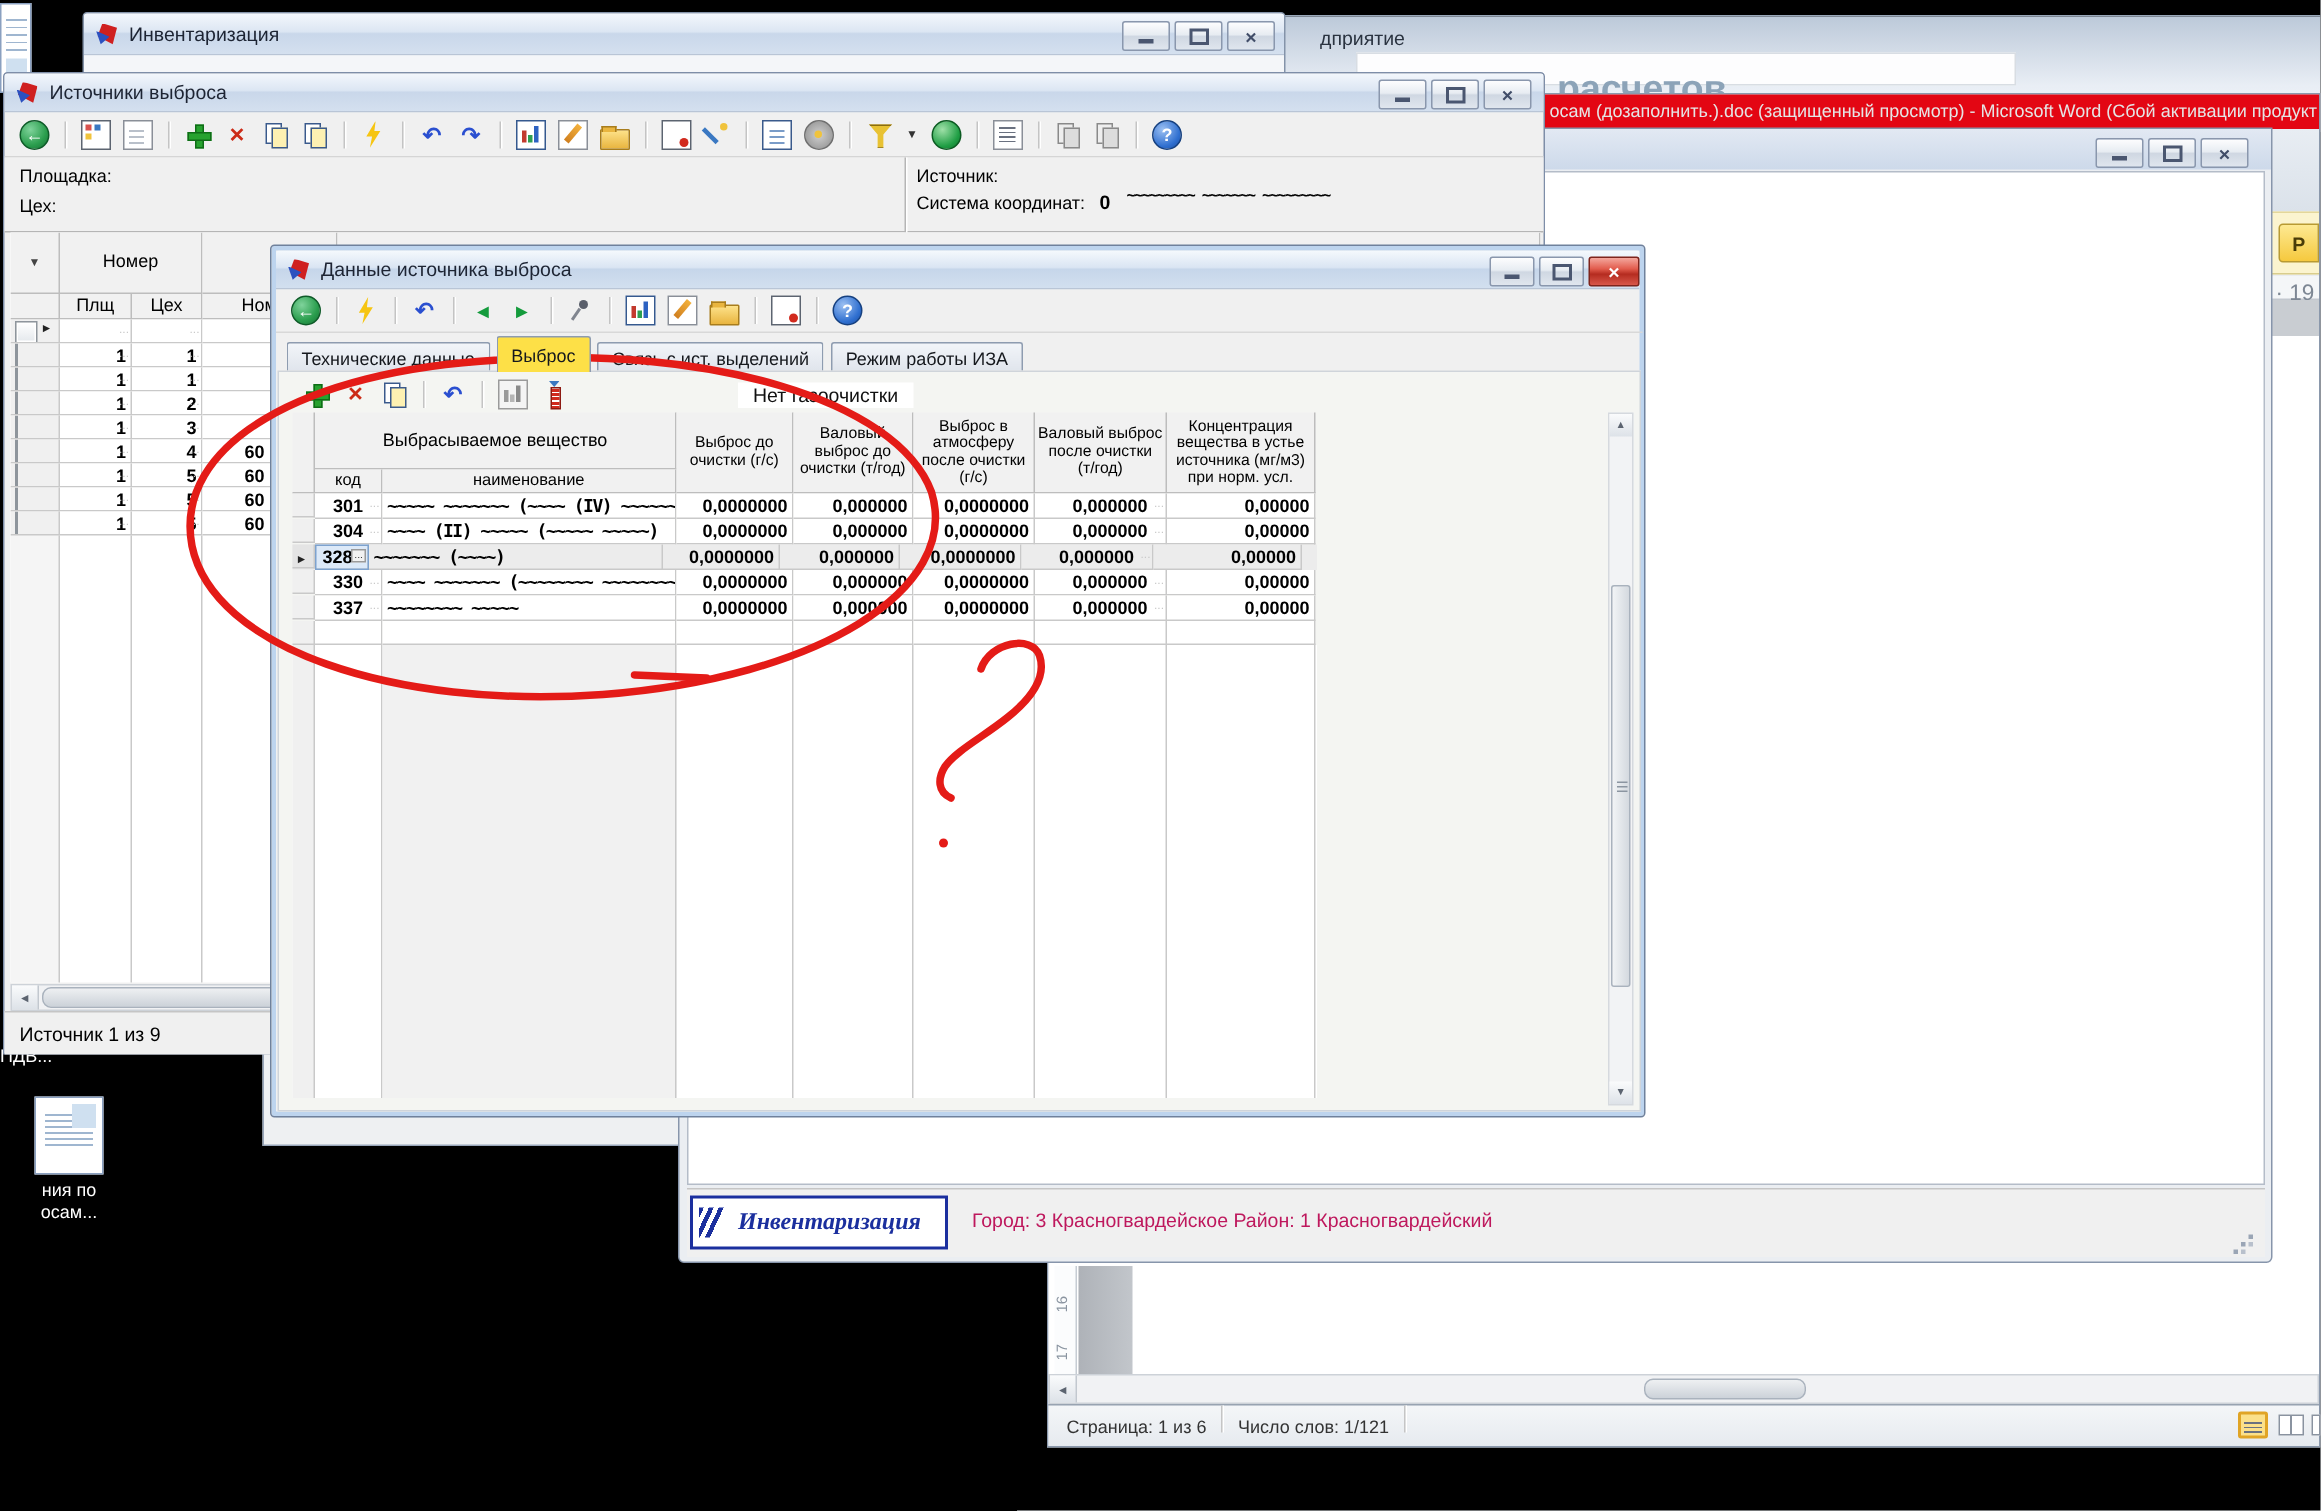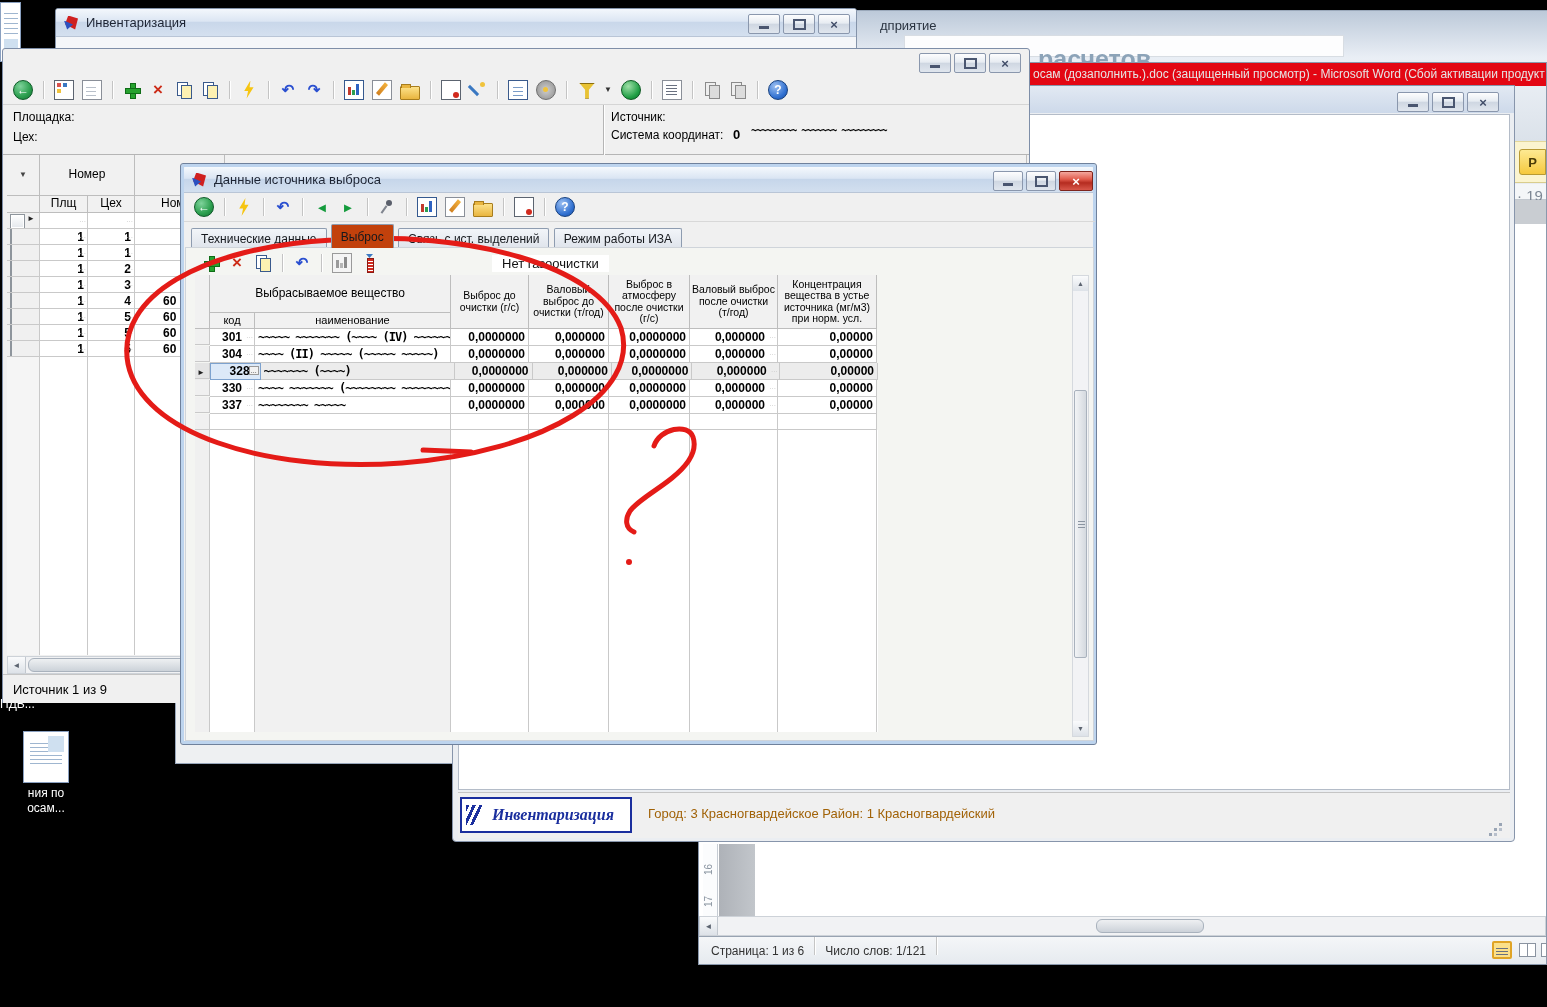--- a/index.html
+++ b/index.html
@@ -68,21 +68,21 @@
   .ic-filter::before{content:"";position:absolute;left:2px;top:2px;width:14px;height:14px;background:#e8c233;border:1px solid #8a6d10;
         clip-path:polygon(0 0,100% 0,62% 45%,62% 100%,38% 100%,38% 45%)}
   .ic-globe{border-radius:50%;background:radial-gradient(circle at 35% 30%,#9fe0a8,#1f9e44 65%,#0f6e2a);border:1px solid #0b5a21}
   .ic-list{border:1px solid #8a8f98;background:#fff;background-image:repeating-linear-gradient(#fff 0 2px,#6a7180 2px 3px);background-size:11px 13px;background-position:3px 2px;background-repeat:no-repeat}
   .ic-chimney::before{content:"";position:absolute;left:7px;top:4px;width:5px;height:13px;background:repeating-linear-gradient(#d12a1e 0 2px,#fff 2px 3px);border:1px solid #8d1a12}
   .ic-chimney::after{content:"";position:absolute;left:6px;top:0;width:7px;height:4px;background:#3a78c2;clip-path:polygon(0 0,50% 100%,100% 0)}
   .ic-caret i{color:#333;font-size:8px}
   .menu-item{display:inline-block;margin-right:18px;font-size:12px;color:#111}
   .tab{display:inline-block;padding:3px 9px 4px;border:1px solid #8e9cb0;border-bottom:none;
        background:linear-gradient(#f2f5f9,#dde2ea);margin-right:1px;border-radius:2px 2px 0 0;font-size:12px;color:#15181d}
-  .tab.active{background:#c2410c;position:relative;padding-top:5px;top:-2px;z-index:2}
+  .tab.active{background:#fde047;position:relative;padding-top:5px;top:-2px;z-index:2}
   .th{box-sizing:border-box;background:#f1f1f1;border-right:1px solid #bdbdbd;border-bottom:1px solid #bdbdbd;
       display:flex;align-items:center;justify-content:center;text-align:center;
       font-size:10.5px;line-height:11.5px;padding:1px 2px;overflow:hidden;color:#000}
   .tc{box-sizing:border-box;border-right:1px solid #c9c9c9;border-bottom:1px solid #c9c9c9;background:#fff;
       font-size:12px;font-weight:bold;padding:1px 3px;white-space:nowrap;overflow:hidden;position:relative}
   .num{text-align:right}
   .hint{position:absolute;right:1px;top:2px;font-size:8px;color:#c9c9c9;letter-spacing:0;font-weight:normal}
   .redact{font-family:"DejaVu Sans Mono",monospace;font-weight:bold;letter-spacing:-1px}
   .cb{width:13px;height:13px;border:1px solid #8e959c;background:linear-gradient(#ffffff,#e4e8ec);
       box-shadow:inset 0 0 0 1px #fff;margin:1px auto 0}
@@ -195,21 +195,21 @@
         <span class="x">×</span>
       </span>
   </div>
   <div class="abs" style="left:5px;top:28px;width:1052px;height:676px;background:#fff;border:1px solid #b4bcc8"></div>
   <div class="statusbar" style="left:5px;top:706px;width:1052px;height:45px">
     <span class="abs" style="left:2px;top:4px;width:172px;height:36px;background:#fff;border:2px solid #1b2f9e;display:flex;align-items:center;box-sizing:border-box">
       <span style="display:inline-block;width:22px;height:20px;margin-left:4px;background:
                    linear-gradient(115deg,#1b2f9e 0 3px,transparent 3px 6px,#1b2f9e 6px 9px,transparent 9px 12px,#1b2f9e 12px 15px,transparent 15px);"></span>
       <span class="serif" style="font-size:16px;font-weight:bold;font-style:italic;color:#1b2f9e;margin-left:4px">Инвентаризация</span>
     </span>
-    <span class="abs" style="left:190px;top:13px;font-size:13px;color:#a16207">Город: 3 Красногвардейское Район: 1 Красногвардейский</span>
+    <span class="abs" style="left:190px;top:13px;font-size:13px;color:#be185d">Город: 3 Красногвардейское Район: 1 Красногвардейский</span>
     <span class="grip" style="right:8px;bottom:12px"></span>
   </div>
 </div>
 
 <div class="win" style="left:55px;top:8px;width:802px;height:64px;border-color:#8493a9;background:#eef1f5;border-radius:3px 3px 0 0">
   <div class="titlebar" style="height:28px">
     <span class="appicon"></span>
     <span class="title-text">Инвентаризация</span>
   </div>
   <div class="winbtns" style="left:692px;top:5px">
@@ -228,20 +228,24 @@
     <span class="menu-item">Списки</span>
     <span class="menu-item">Документы</span>
     <span class="menu-item">Параметры</span>
     <span class="menu-item">Справочники</span>
     <span class="menu-item">Таблицы</span>
     <span class="menu-item">?</span>
   </div>
 </div>
 
 <div class="win" style="left:2px;top:48px;width:1028px;height:655px;border-color:#7e8ea8;border-radius:3px 3px 0 0">
+  <div class="titlebar">
+    <span class="appicon"></span>
+    <span class="title-text">Источники выброса</span>
+  </div>
   <div class="winbtns" style="left:916px;top:4px">
     <span class="wbtn">
         <span class="mini"></span>
       </span>
     <span class="wbtn">
         <span class="maxi"></span>
       </span>
     <span class="wbtn">
         <span class="x">×</span>
       </span>
@@ -538,21 +542,21 @@
         <div class="tc num" style="width:80px">0,000000</div>
         <div class="tc num" style="width:81px">0,0000000</div>
         <div class="tc num" style="width:88px;padding-right:12px">0,000000<span class="hint">...</span></div>
         <div class="tc num" style="width:99px">0,00000</div>
       </div>
 
       <div style="display:flex;background:#ececec">
         <div class="tc" style="width:15px;height:16px;background:#e4e4e4;padding:1px 0 0 2px">
           <span style="font-size:8px;color:#222">►</span>
         </div>
-        <div class="tc num" style="width:51px;padding-right:10px;background:#dce9f8;outline:1px solid #7da2ce;outline-offset:-1px">328
+        <div class="tc num" style="width:36px;padding-right:10px;background:#dce9f8;outline:1px solid #7da2ce;outline-offset:-1px">328
           <span class="hint" style="color:#333;background:#f2f2f2;border:1px solid #9a9a9a;font-size:7px;line-height:7px;padding:0 1px;top:3px">...</span>
         </div>
         <div class="tc redact" style="width:196px;background:#ececec">~~~~~~~ (~~~~)</div>
         <div class="tc num" style="width:78px;background:#ececec">0,0000000</div>
         <div class="tc num" style="width:80px;background:#ececec">0,000000</div>
         <div class="tc num" style="width:81px;background:#ececec">0,0000000</div>
         <div class="tc num" style="width:88px;padding-right:12px;background:#ececec">0,000000<span class="hint">...</span></div>
         <div class="tc num" style="width:99px;background:#ececec">0,00000</div>
       </div>
 

